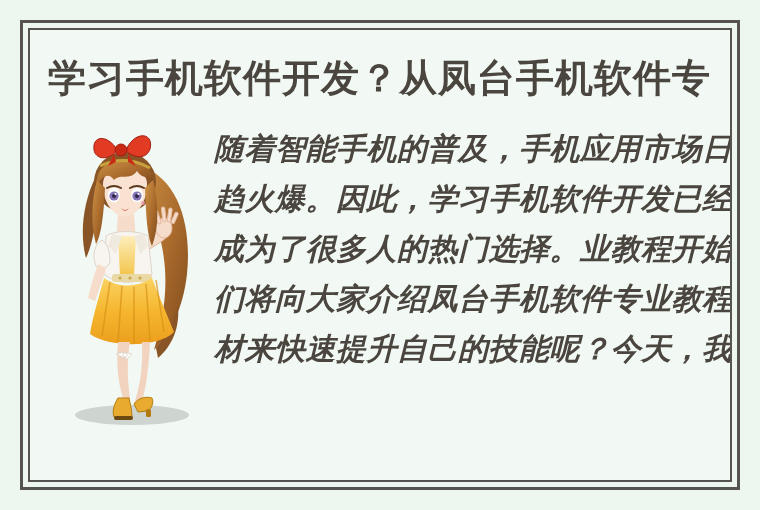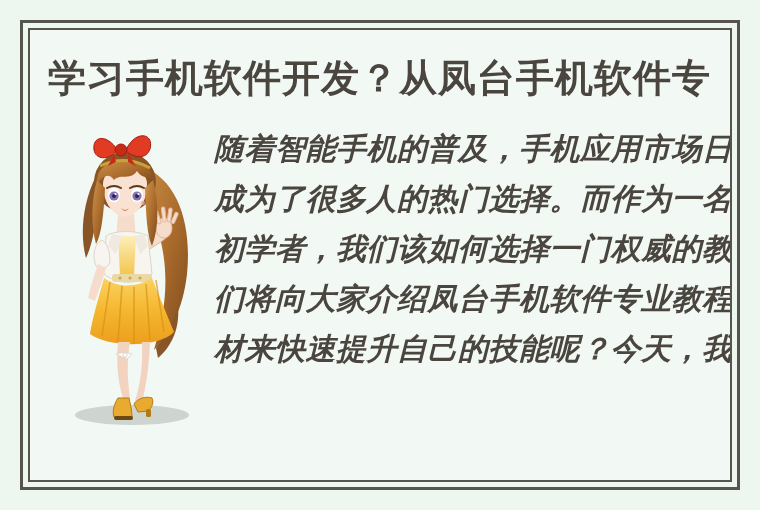--- a/index.html
+++ b/index.html
@@ -156,21 +156,21 @@
             <path fill="#e23b24" stroke="#a21d10" stroke-width="1" d="M78,22 C88,6 104,10 100,25 C96,36 84,34 76,27 Z"></path>
             <circle cx="71" cy="26" r="6" fill="#c92a15" stroke="#a21d10" stroke-width="1"></circle>
             <path fill="#c92a15" d="M64,30 L58,42 L66,38 Z"></path>
             <path fill="#c92a15" d="M78,30 L86,42 L78,38 Z"></path>
           </g>
         </svg>
       </figure>
 
       <div class="body-text">
         <div class="bline">随着智能手机的普及，手机应用市场日</div>
-        <div class="bline">成为了很多人的热门选择。而作为一名</div>
-        <div class="bline">初学者，我们该如何选择一门权威的教</div>
+        <div class="bline">趋火爆。因此，学习手机软件开发已经</div>
+        <div class="bline">成为了很多人的热门选择。业教程开始</div>
         <div class="bline">们将向大家介绍凤台手机软件专业教程</div>
         <div class="bline">材来快速提升自己的技能呢？今天，我</div>
       </div>
 
     </div>
   </div>
 </div>
 
 </body></html>

